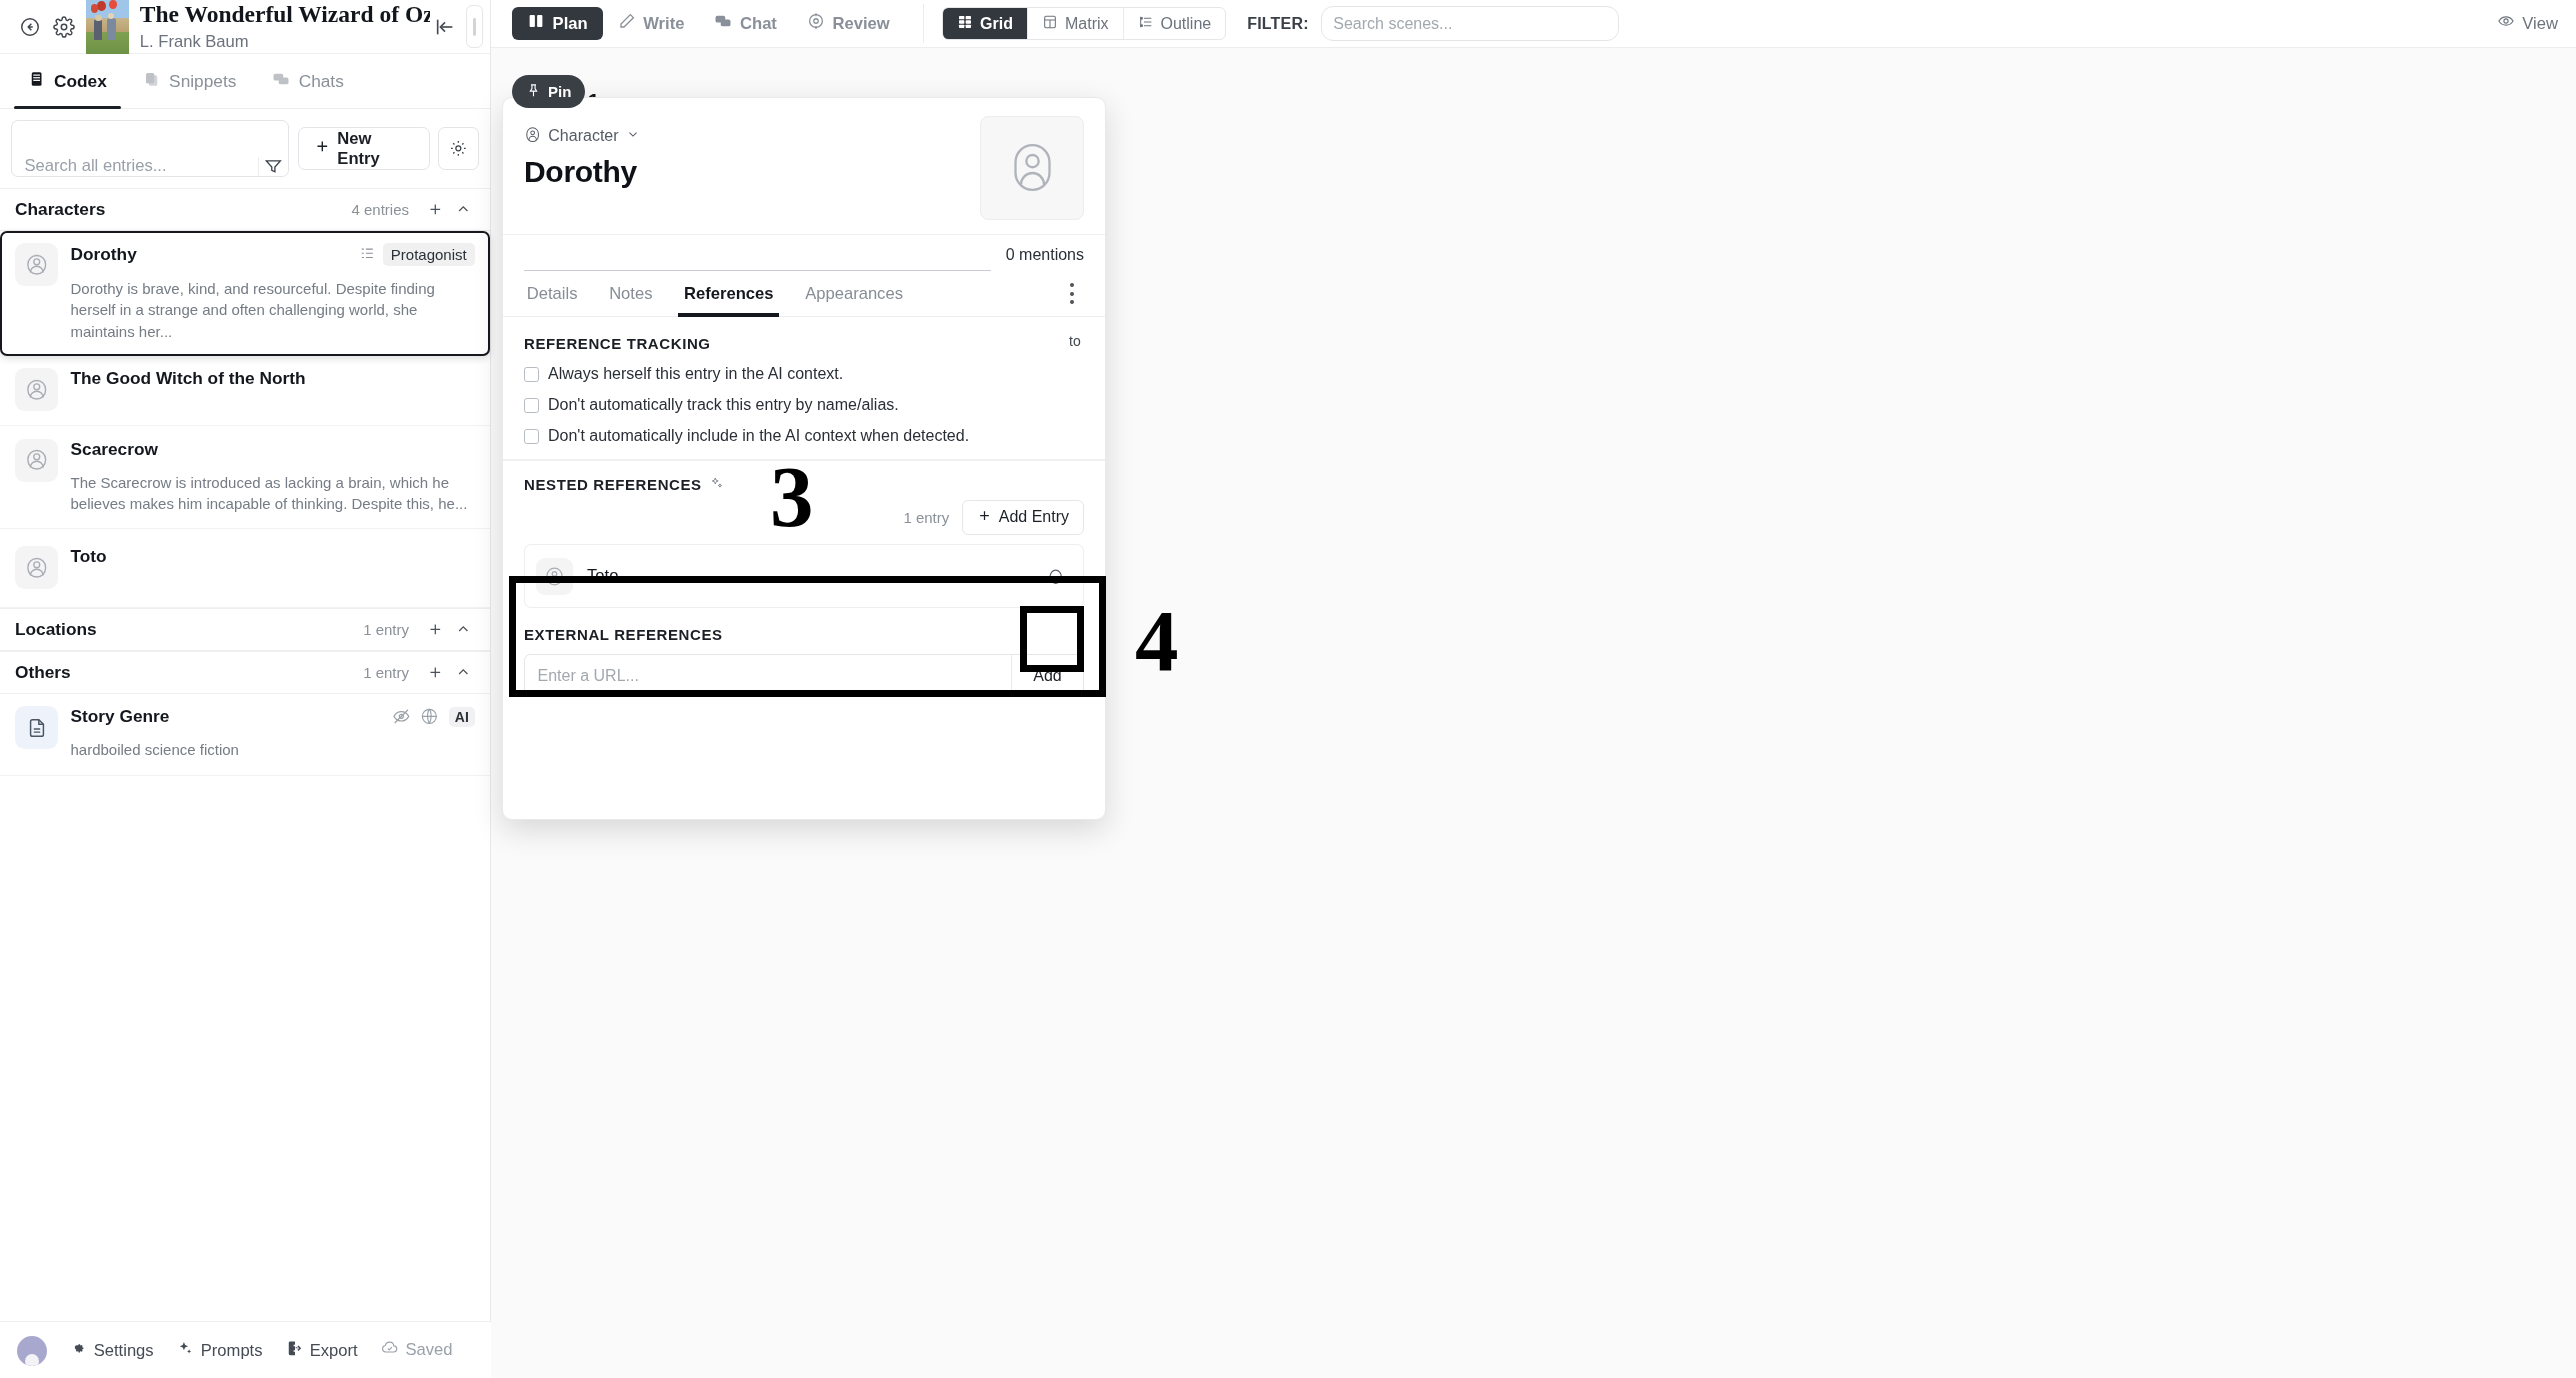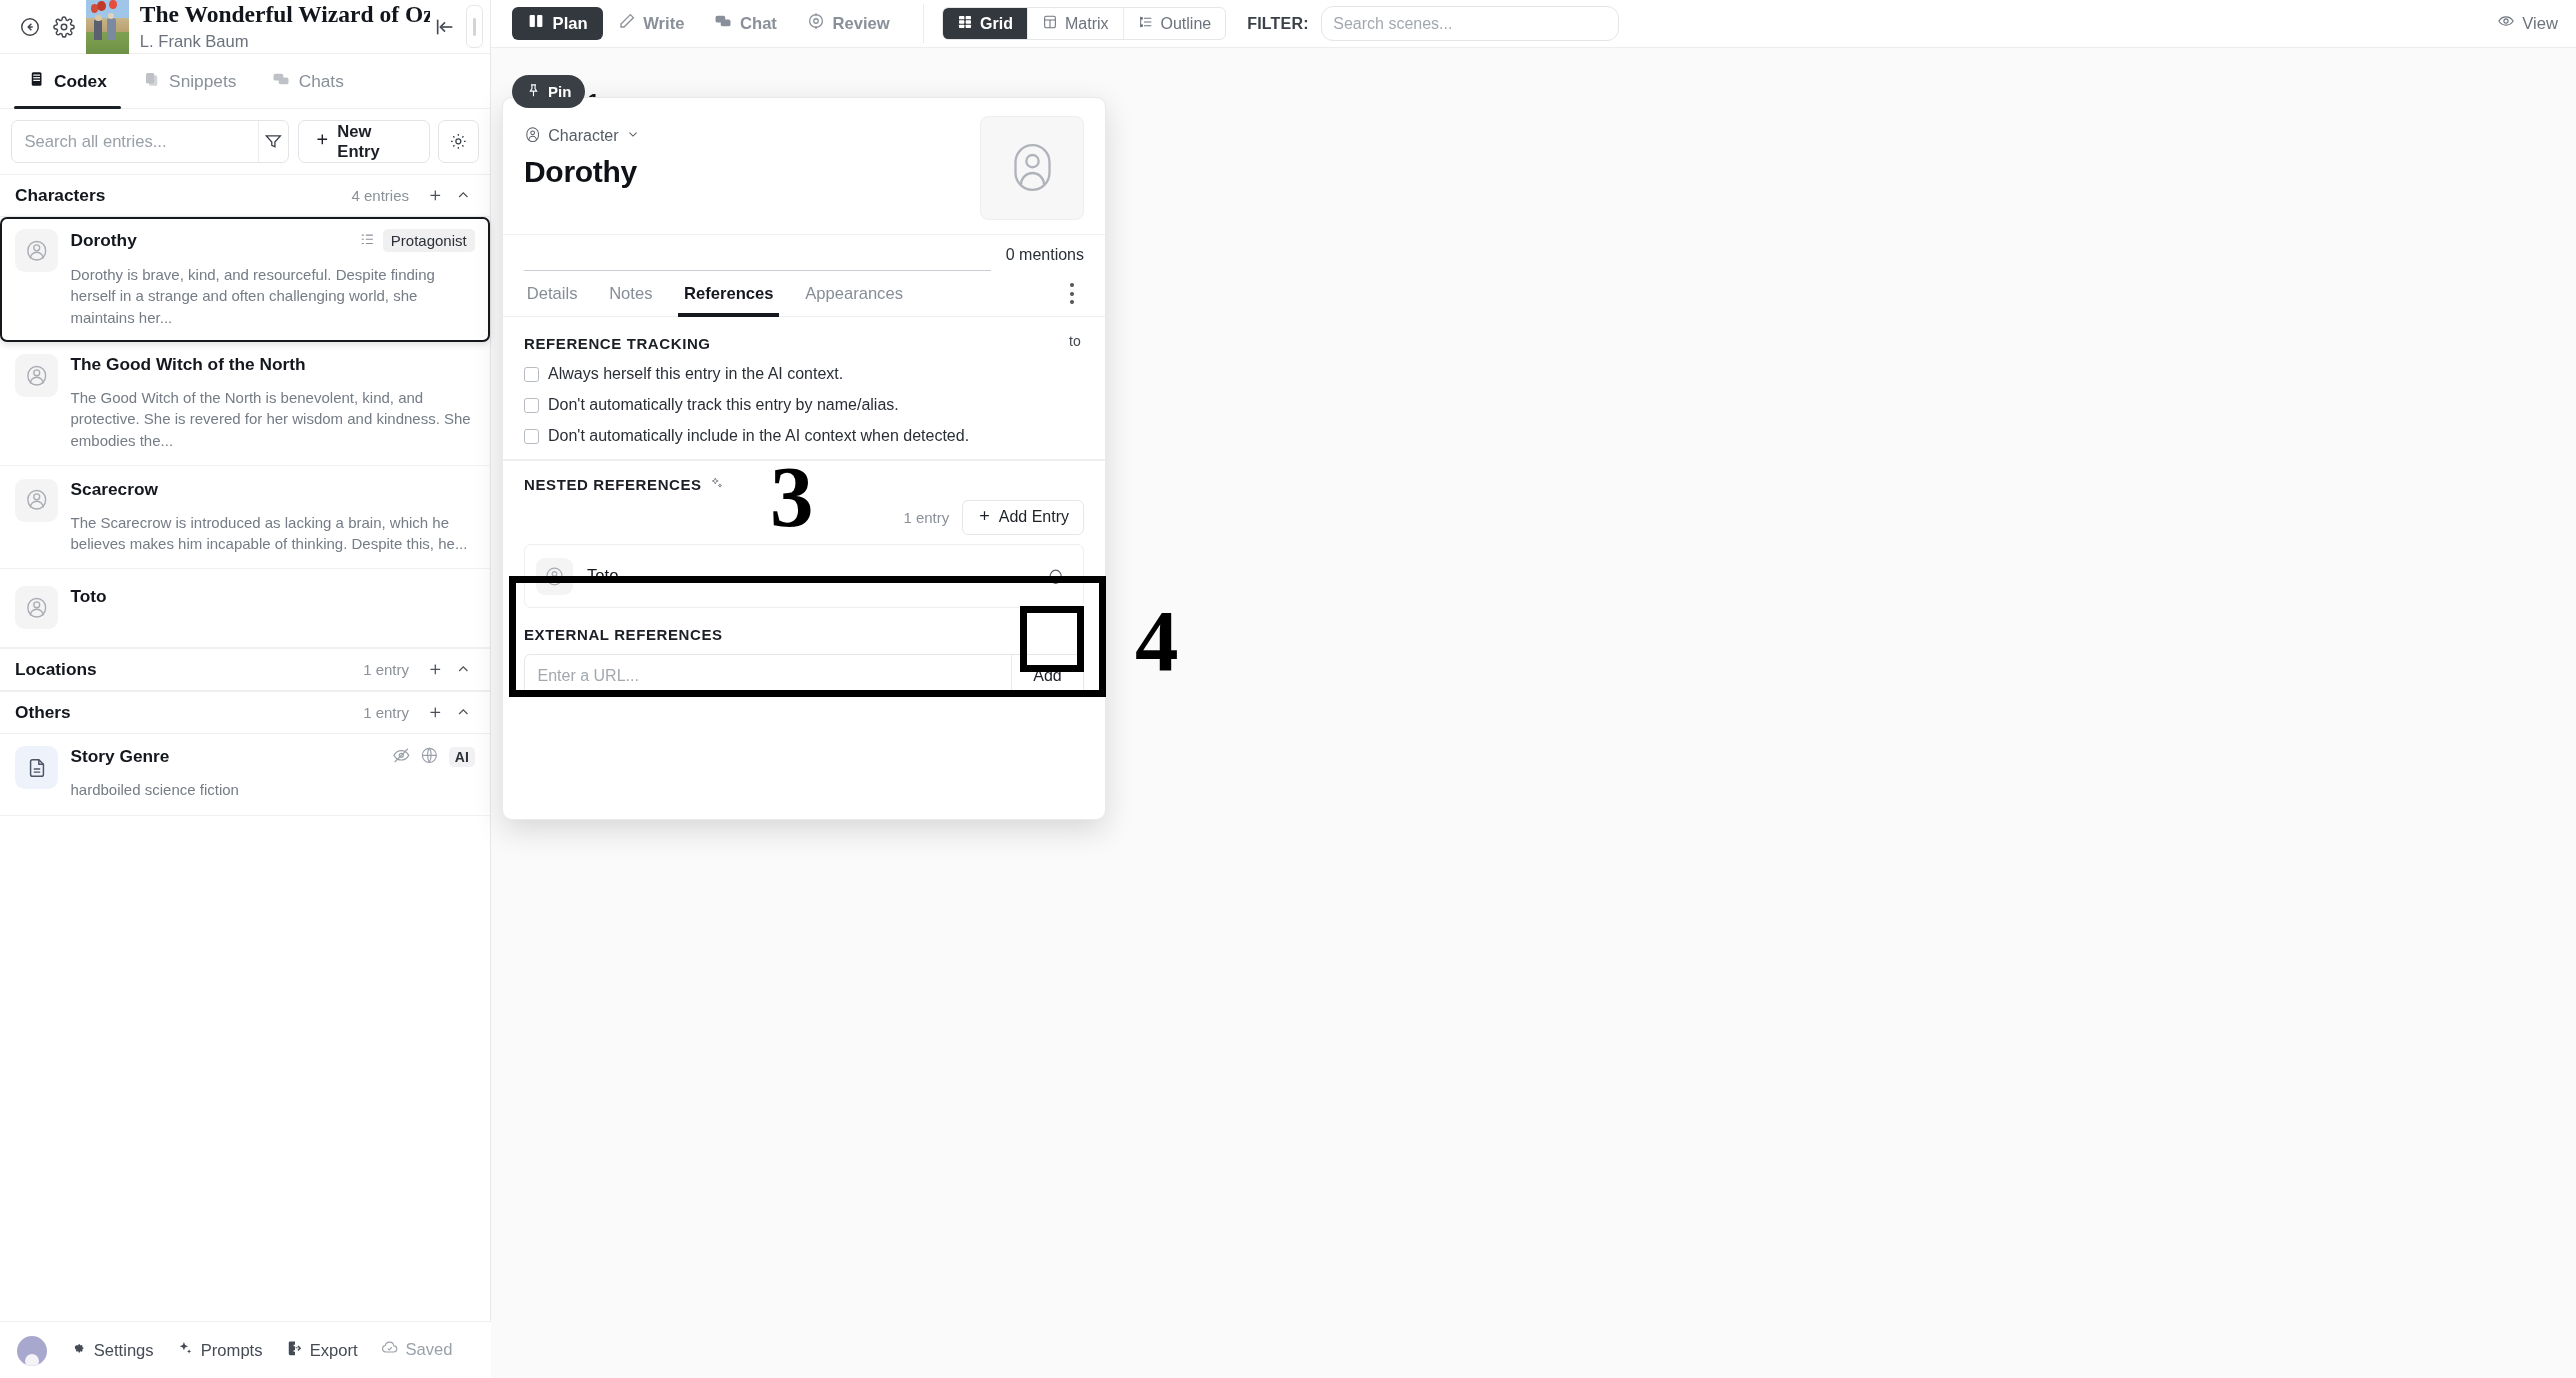--- a/index.html
+++ b/index.html
@@ -58,21 +58,21 @@
     display:flex; align-items:center; gap:8.3px; padding: 0 18px; position:relative;
     font-size: 17.3px; color:#8a9099;
   }
   .sb-tab.active { color:#14181e; font-weight: 600; }
   .sb-tab.active::after {
     content:""; position:absolute; left:4.2px; right:4.2px; bottom:-1.4px; height:3.5px; background:#1b1f26; border-radius:2.1px;
   }
 
   
   .sb-search-row { display:flex; align-items:center; gap: 8.3px; padding: 11px 11px; }
-  .search-combo { flex: 1 1 auto; display:flex; height: 43px; border:1.4px solid #e2e4e7; border-radius: 7px; overflow:hidden; background:#fff; }
+  .search-combo { flex: 1 1 auto; display:flex; height: 57px; border:1.4px solid #e2e4e7; border-radius: 7px; overflow:hidden; background:#fff;align-items:flex-end; }
   .search-combo input {
     flex:1 1 auto; border:0; outline:0; padding: 0 12.5px; font-size: 16.6px; color:#2b2f36;
     font-family: "Liberation Sans", sans-serif; background: transparent;
   }
   .search-combo input::placeholder { color:#9aa0a8; }
   .filter-btn { width: 44px; display:flex; align-items:center; justify-content:center; border-left:1.4px solid #ececec; color:#3b4048; }
   .new-entry-btn {
     height: 43px; display:flex; align-items:center; gap:7px; padding: 0 15px;
     border:1.4px solid #e2e4e7; border-radius: 7px; background:#fff; font-size:16.6px; font-weight:600; color:#1c2026;
   }
@@ -365,21 +365,20 @@
         <svg width="23.5" height="23.5" viewBox="0 0 24 24" fill="none" stroke="currentColor" stroke-width="1.4">
             <circle cx="12" cy="9" r="3"></circle>
             <path d="M5.5 20a6.5 6.5 0 0 1 13 0"></path>
             <rect x="3" y="2.5" width="18" height="19" rx="9"></rect>
           </svg>
       </div>
       <div class="entry-body">
         <div class="entry-row1">
           <span class="entry-name">The Good Witch of the North</span>
         </div>
-        <div class="entry-desc">The Good Witch of the North is benevolent, kind, and protective. She is revered for her wisdom and kindness. She embodies the...</div>
       </div>
     </div>
 
     <div class="entry">
       <div class="entry-avatar">
         <svg width="23.5" height="23.5" viewBox="0 0 24 24" fill="none" stroke="currentColor" stroke-width="1.4">
             <circle cx="12" cy="9" r="3"></circle>
             <path d="M5.5 20a6.5 6.5 0 0 1 13 0"></path>
             <rect x="3" y="2.5" width="18" height="19" rx="9"></rect>
           </svg>

